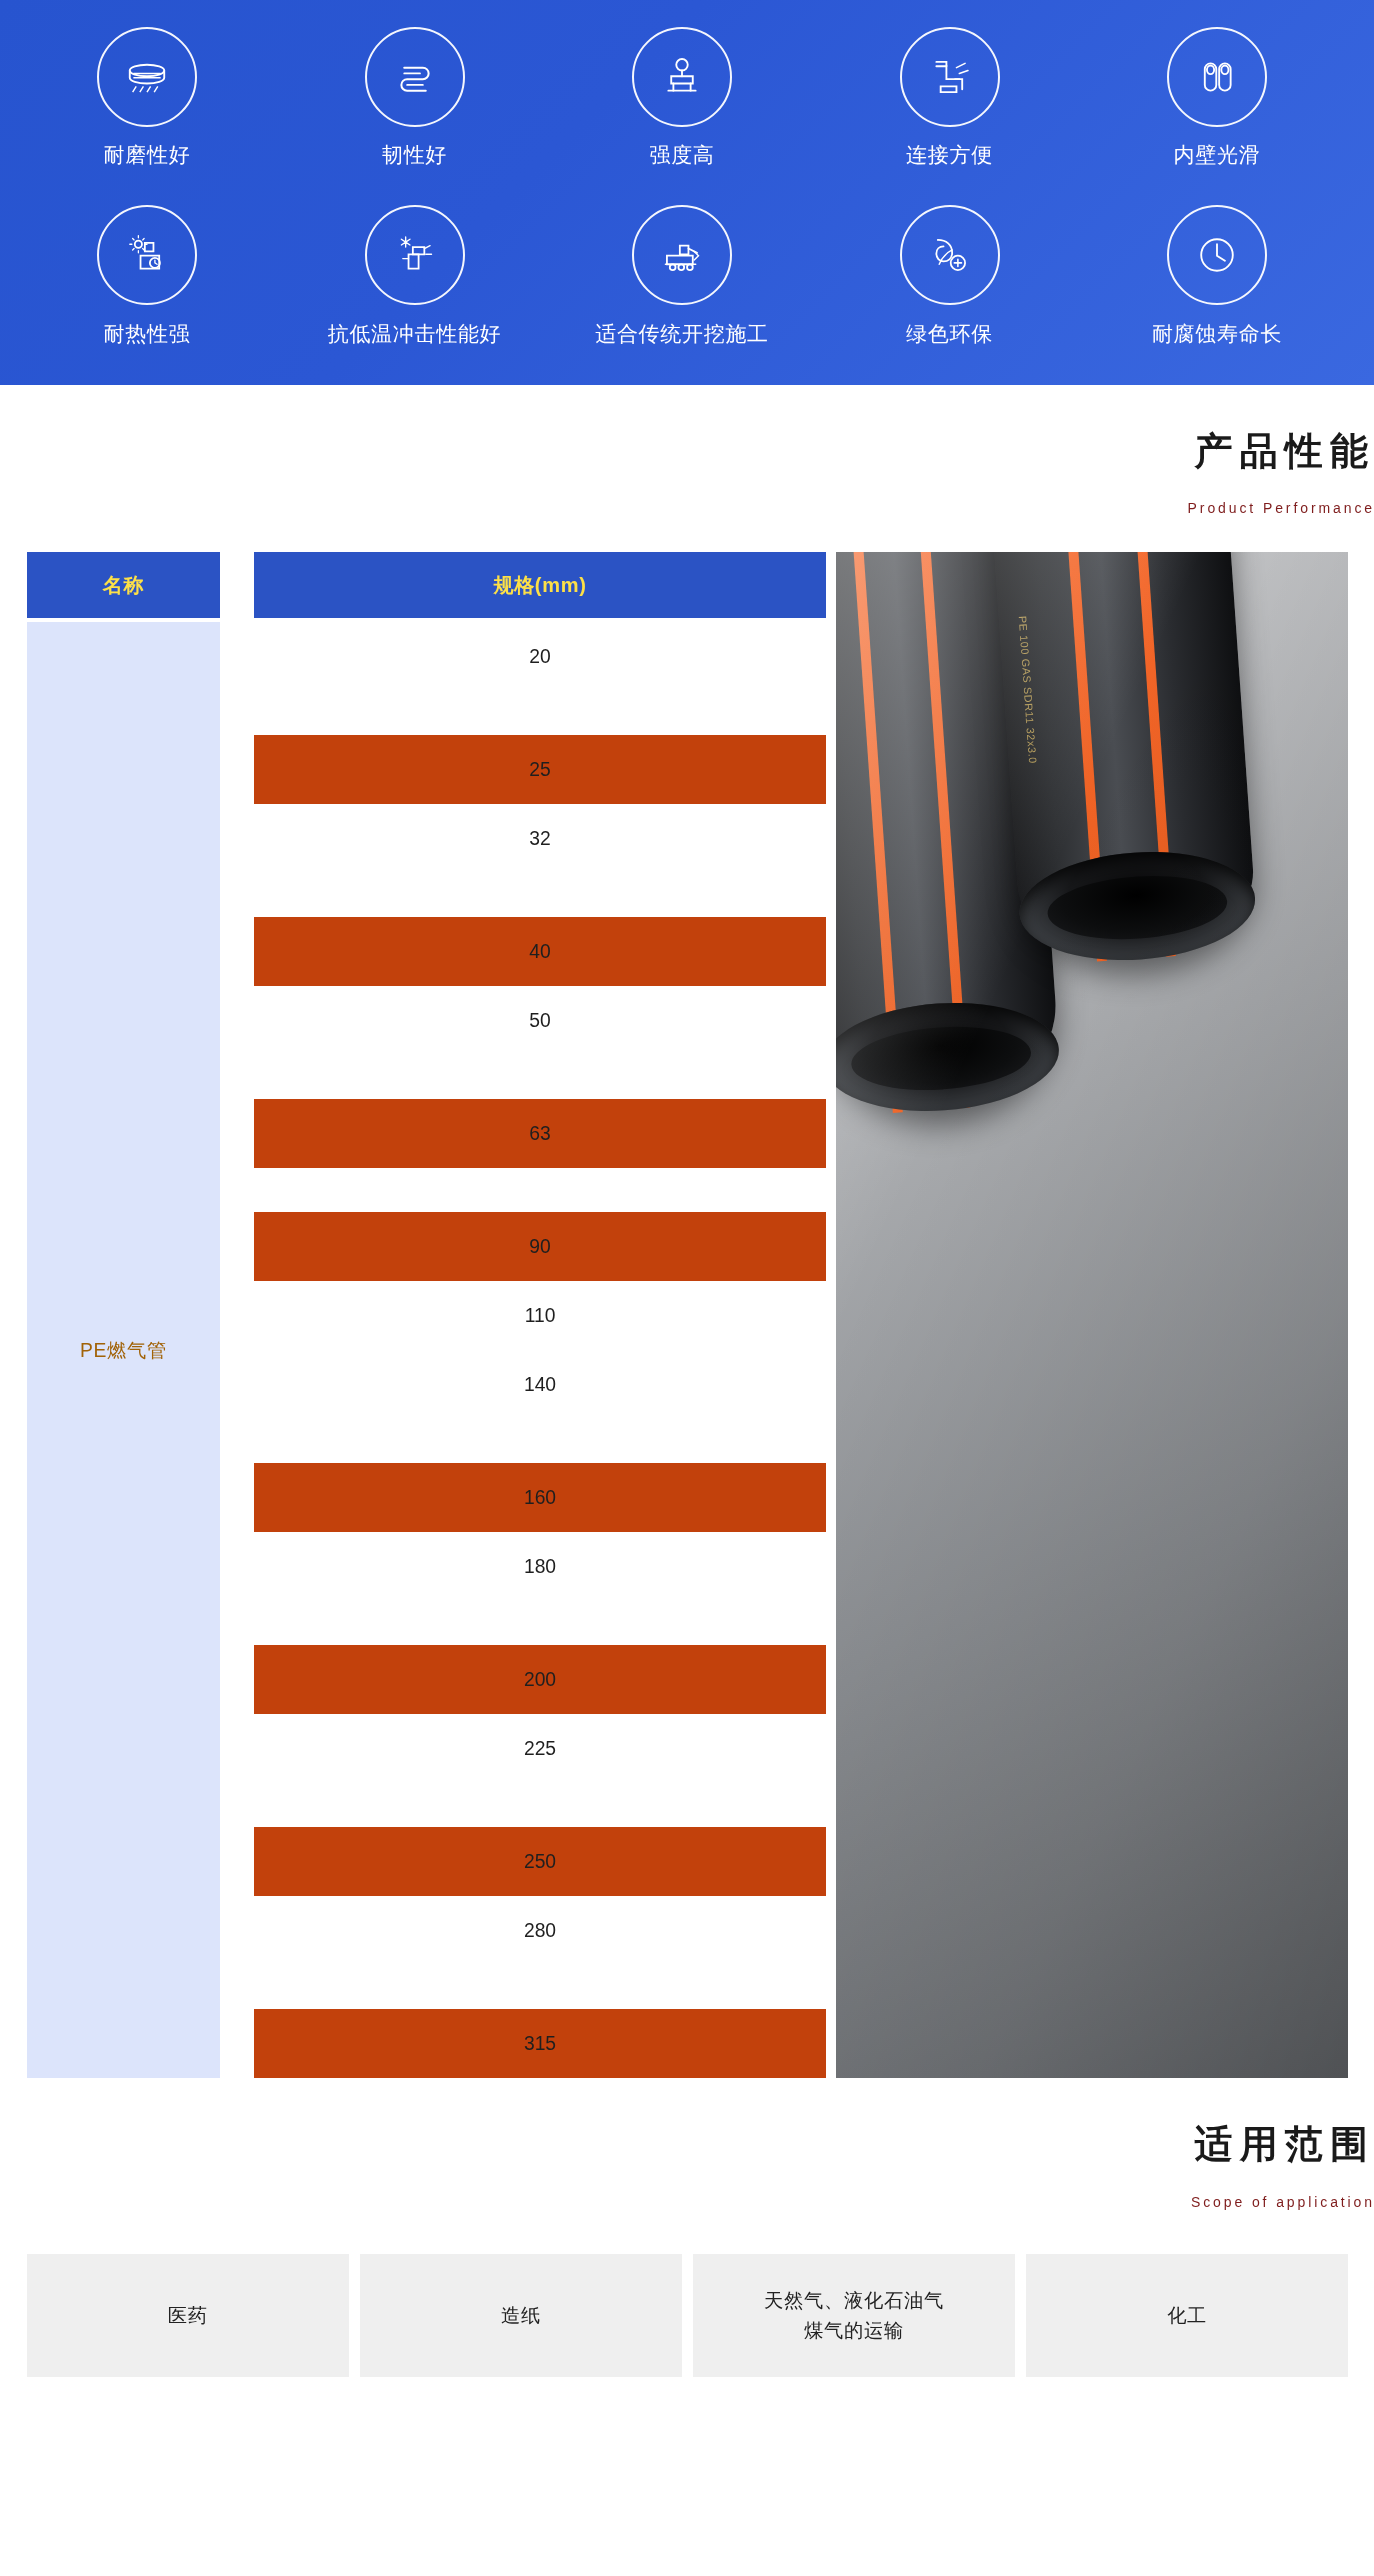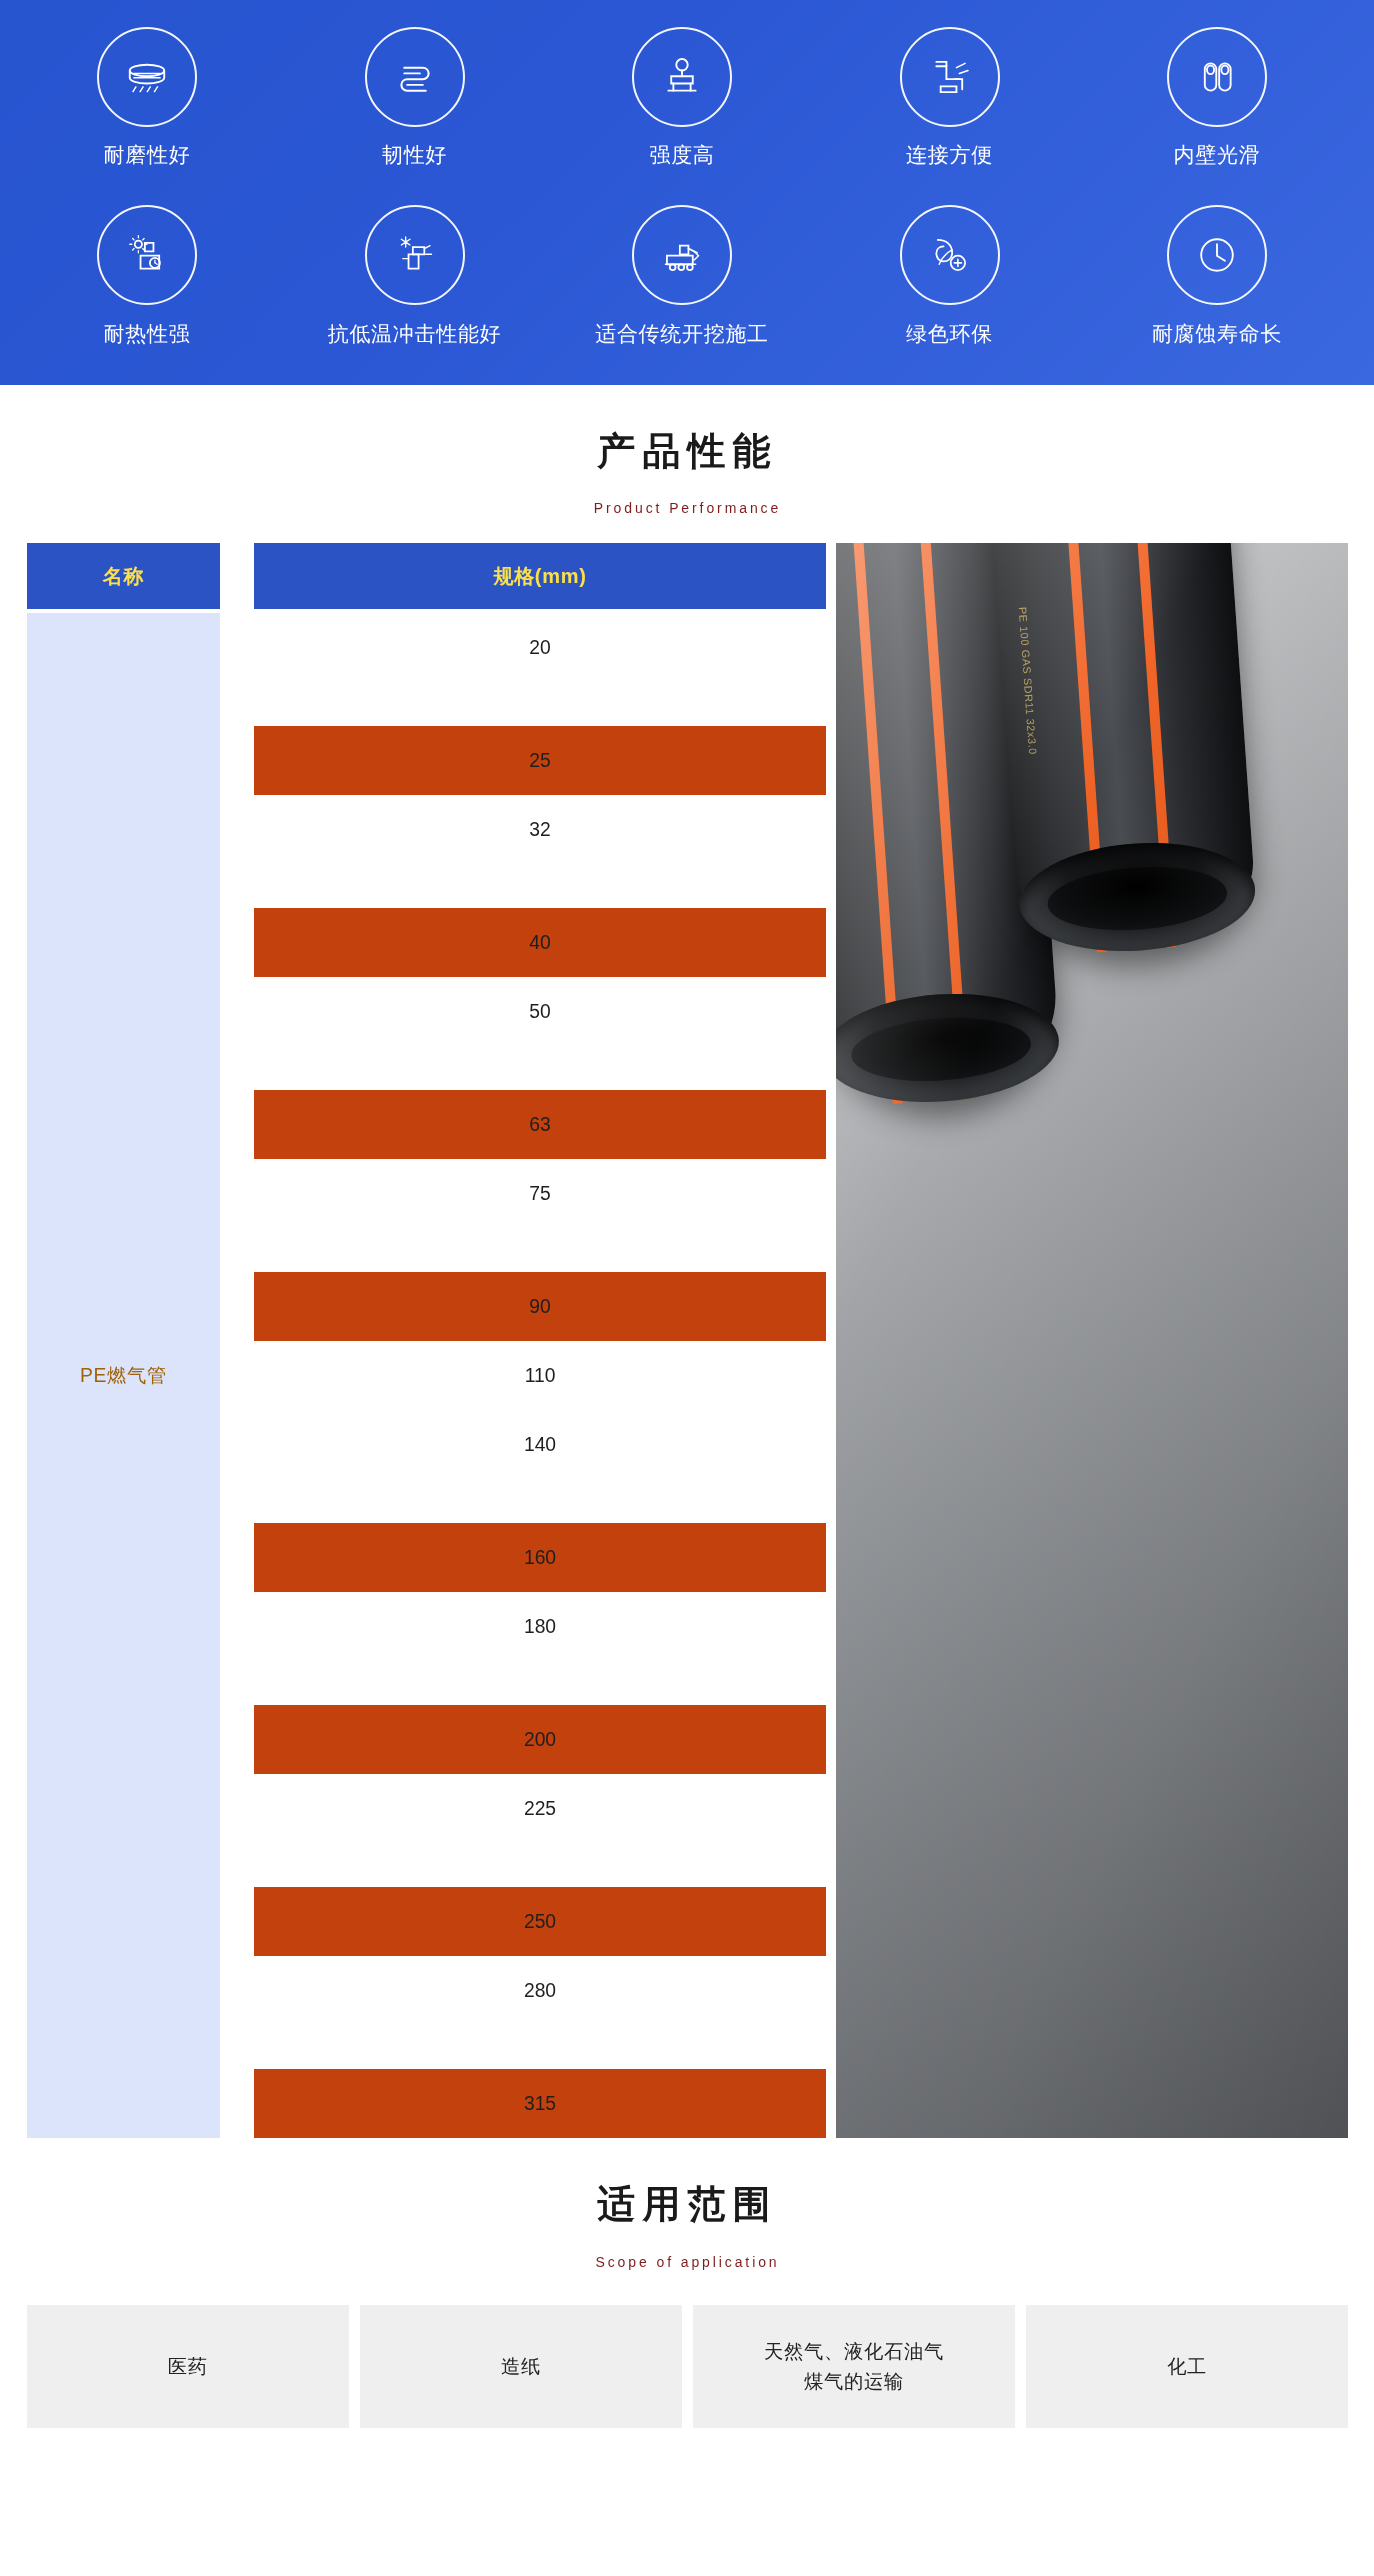--- a/index.html
+++ b/index.html
@@ -41,22 +41,22 @@
   .feature-label {
     margin-top: 14.3px;
     color: #ffffff;
     font-size: 21px;
     letter-spacing: 0.7px;
     white-space: nowrap;
   }
 
   
   .section-title-wrap {
-    text-align: center;
-    padding: 44px 0 27px 0;
+    text-align: right;
+    padding: 44px 0 36px 0;
   }
   .section-title-cn {
     font-size: 38px;
     font-weight: bold;
     color: #1a1a1a;
     letter-spacing: 7.1px;
     line-height: 1.2;
   }
   .section-title-en {
     margin-top: 26px;
@@ -353,21 +353,20 @@
 
     <div class="col-spec">
       <div class="th">规格(mm)</div>
       <div class="spec-rows">
         <div class="spec-cell">20</div>
         <div class="spec-cell alt">25</div>
         <div class="spec-cell">32</div>
         <div class="spec-cell alt">40</div>
         <div class="spec-cell">50</div>
         <div class="spec-cell alt">63</div>
-        <div class="spec-cell">75</div>
         <div class="spec-cell alt">90</div>
         <div class="spec-cell">110</div>
         <div class="spec-cell">140</div>
         <div class="spec-cell alt">160</div>
         <div class="spec-cell">180</div>
         <div class="spec-cell alt">200</div>
         <div class="spec-cell">225</div>
         <div class="spec-cell alt">250</div>
         <div class="spec-cell">280</div>
         <div class="spec-cell alt">315</div>

